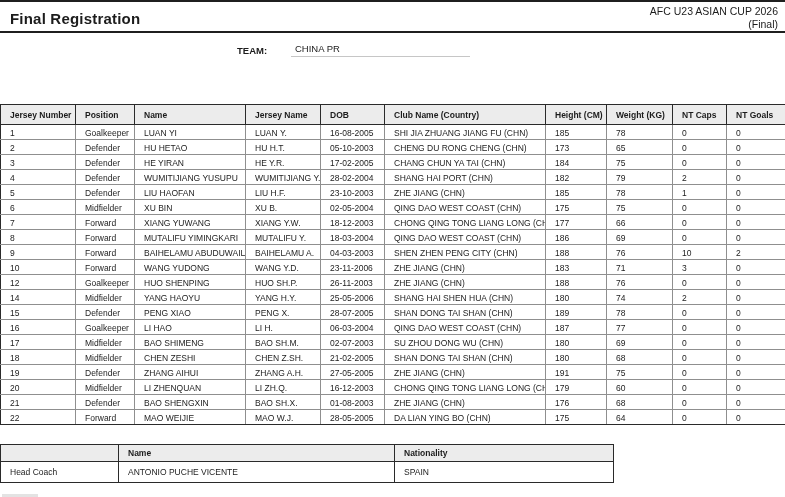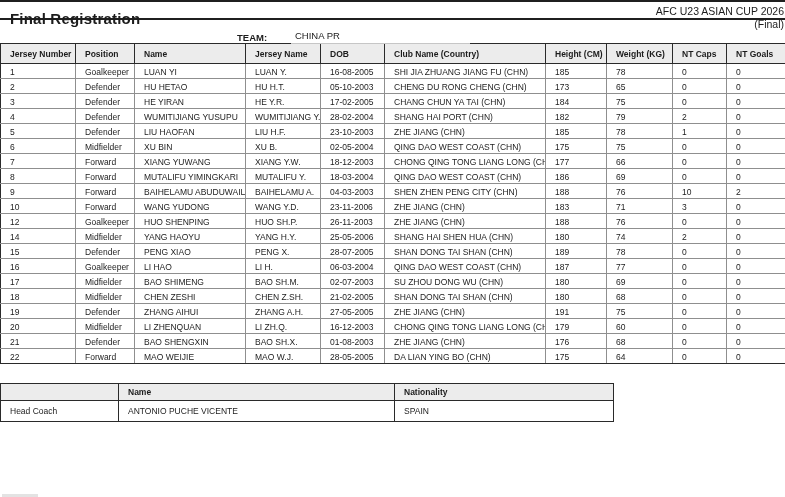--- a/index.html
+++ b/index.html
@@ -9,50 +9,51 @@
     font-family: "Liberation Sans", "DejaVu Sans", sans-serif;
     color: #1c1c1c;
     position: relative;
     overflow: hidden;
   }
 
   
   .doc-header {
     border-top: 2px solid #1f1f1f;
     border-bottom: 2px solid #1f1f1f;
-    height: 20px;
+    height: 33px;
     position: relative;
     background: #fff;
   }
   .doc-title {
     position: absolute; left: 10px; top: 8px;
     font-size: 15px; font-weight: bold; letter-spacing: 0.2px;
   }
   .comp-block {
-    position: absolute; right: 1px; top: 3px;
+    position: absolute; right: 7px; top: 3px;
     text-align: right; font-size: 10.5px; line-height: 1.25;
   }
 
   
-  .team-row { position: relative; height: 23px; }
+  .team-row { position: relative; height: 52px; }
   .team-label {
     position: absolute; left: 237px; top: 12px;
     font-size: 9.5px; font-weight: bold;
   }
   .team-value {
     position: absolute; left: 291px; top: 8px;
     width: 179px; padding: 2px 0 2px 4px;
     border-bottom: 1px solid #c6c6c6;
     font-size: 9.5px;
   }
 
   
   table.roster {
     width: 785px; border-collapse: collapse; table-layout: fixed;
     border: 1px solid #2a2a2a;
+    margin-top: 19px;
   }
   table.roster thead th {
     background: #ececec;
     border: 1px solid #2a2a2a;
     font-size: 8.5px; font-weight: bold;
     text-align: left; vertical-align: middle;
     height: 20px; padding: 0 2px 0 9px;
     overflow: hidden; white-space: nowrap;
   }
   table.roster tbody td {

